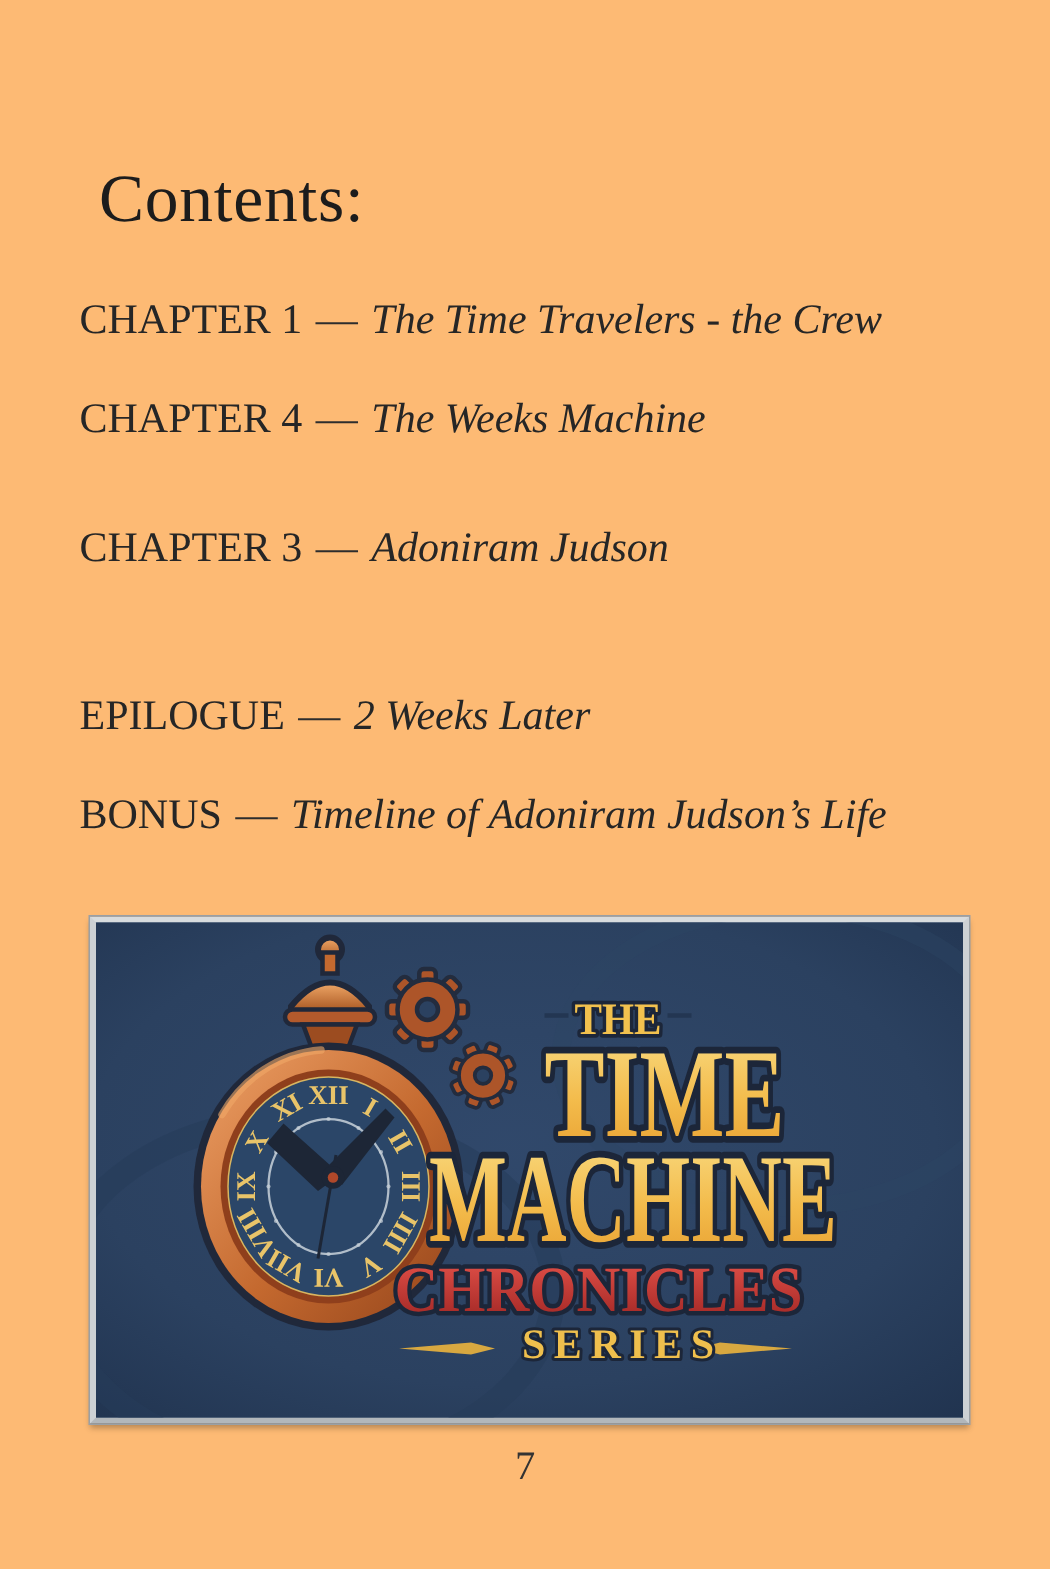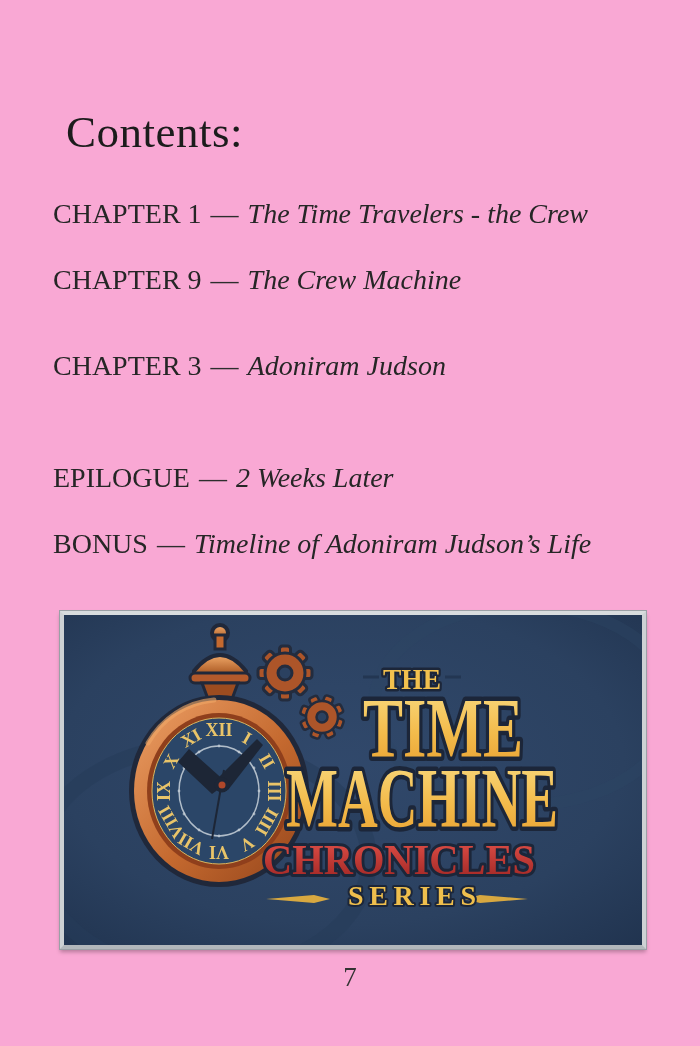--- a/index.html
+++ b/index.html
@@ -1,18 +1,18 @@
 <!DOCTYPE html>
 <html><head>
 <meta charset="utf-8">
 <style>
   html,body { margin:0; padding:0; background:#ffffff; }
   .page {
     position:relative; width:700px; height:1046px; margin:0 auto;
-    background:#f9a8d4; overflow:hidden;
+    background:#fdba74; overflow:hidden;
     font-family:"Liberation Serif","DejaVu Serif",serif; color:#1f1f1f;
   }
   .heading {
     position:absolute; left:66px; top:76px;
     font-size:45px; font-weight:400; letter-spacing:.5px; color:#1c1c1c;
   }
   .toc { position:absolute; left:0; top:0; width:100%; height:100%; margin:0; padding:0; list-style:none; }
   .toc-row { position:absolute; left:53px; font-size:28px; color:#262626; white-space:nowrap; line-height:1; }
   .toc-row.r0 { top:200px; } .toc-row.r1 { top:266px; } .toc-row.r2 { top:332px;margin-top:20px; }
   .toc-row.r3 { top:398px; } .toc-row.r4 { top:464px; } .toc-row.r5 { top:530px;font-family:Liberation Serif, serif; }
@@ -44,21 +44,21 @@
 
 <div class="page">
 
   <h1 class="heading">Contents:</h1>
 
   <ul class="toc">
     <li class="toc-row r0">
       <span class="toc-label">CHAPTER 1</span><span class="toc-sep">—</span><span class="toc-title">The Time Travelers - the Crew</span>
     </li>
     <li class="toc-row r1">
-      <span class="toc-label">CHAPTER 9</span><span class="toc-sep">—</span><span class="toc-title">The Crew Machine</span>
+      <span class="toc-label">CHAPTER 4</span><span class="toc-sep">—</span><span class="toc-title">The Weeks Machine</span>
     </li>
     <li class="toc-row r2">
       <span class="toc-label">CHAPTER 3</span><span class="toc-sep">—</span><span class="toc-title">Adoniram Judson</span>
     </li>
     <li class="toc-row r4">
       <span class="toc-label">EPILOGUE</span><span class="toc-sep">—</span><span class="toc-title">2 Weeks Later</span>
     </li>
     <li class="toc-row r5">
       <span class="toc-label">BONUS</span><span class="toc-sep">—</span><span class="toc-title">Timeline of Adoniram Judson’s Life</span>
     </li>

